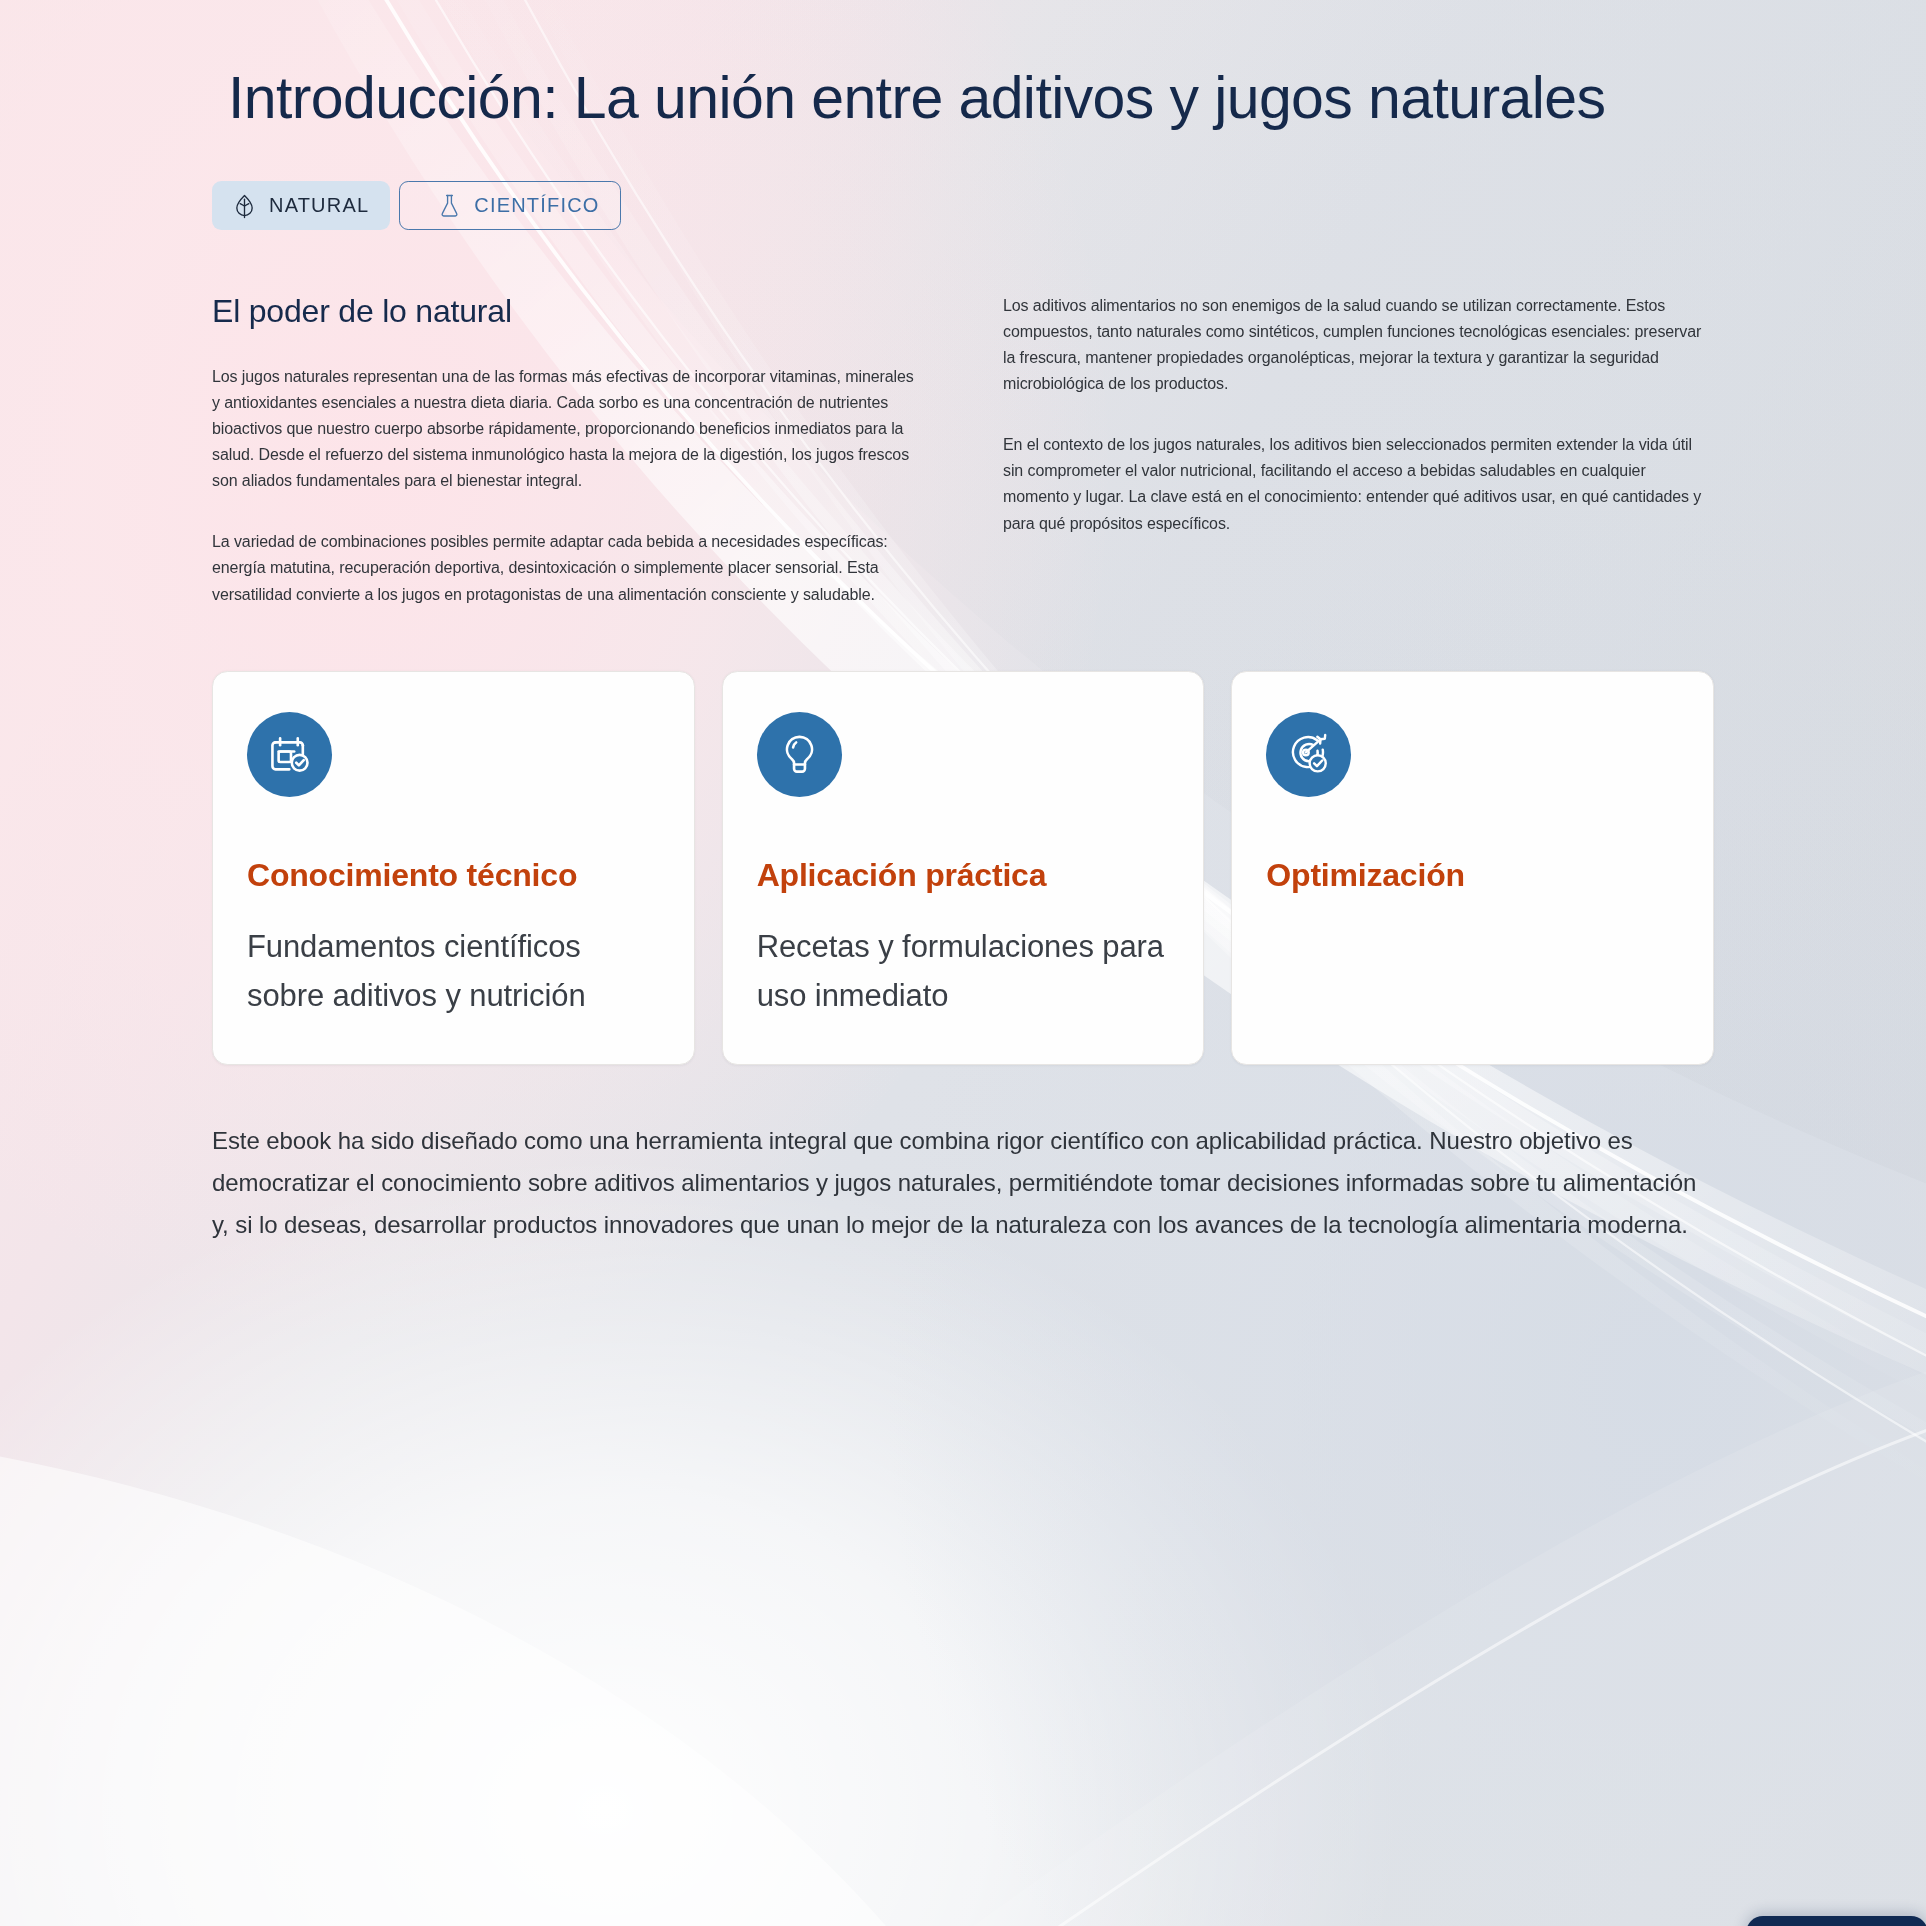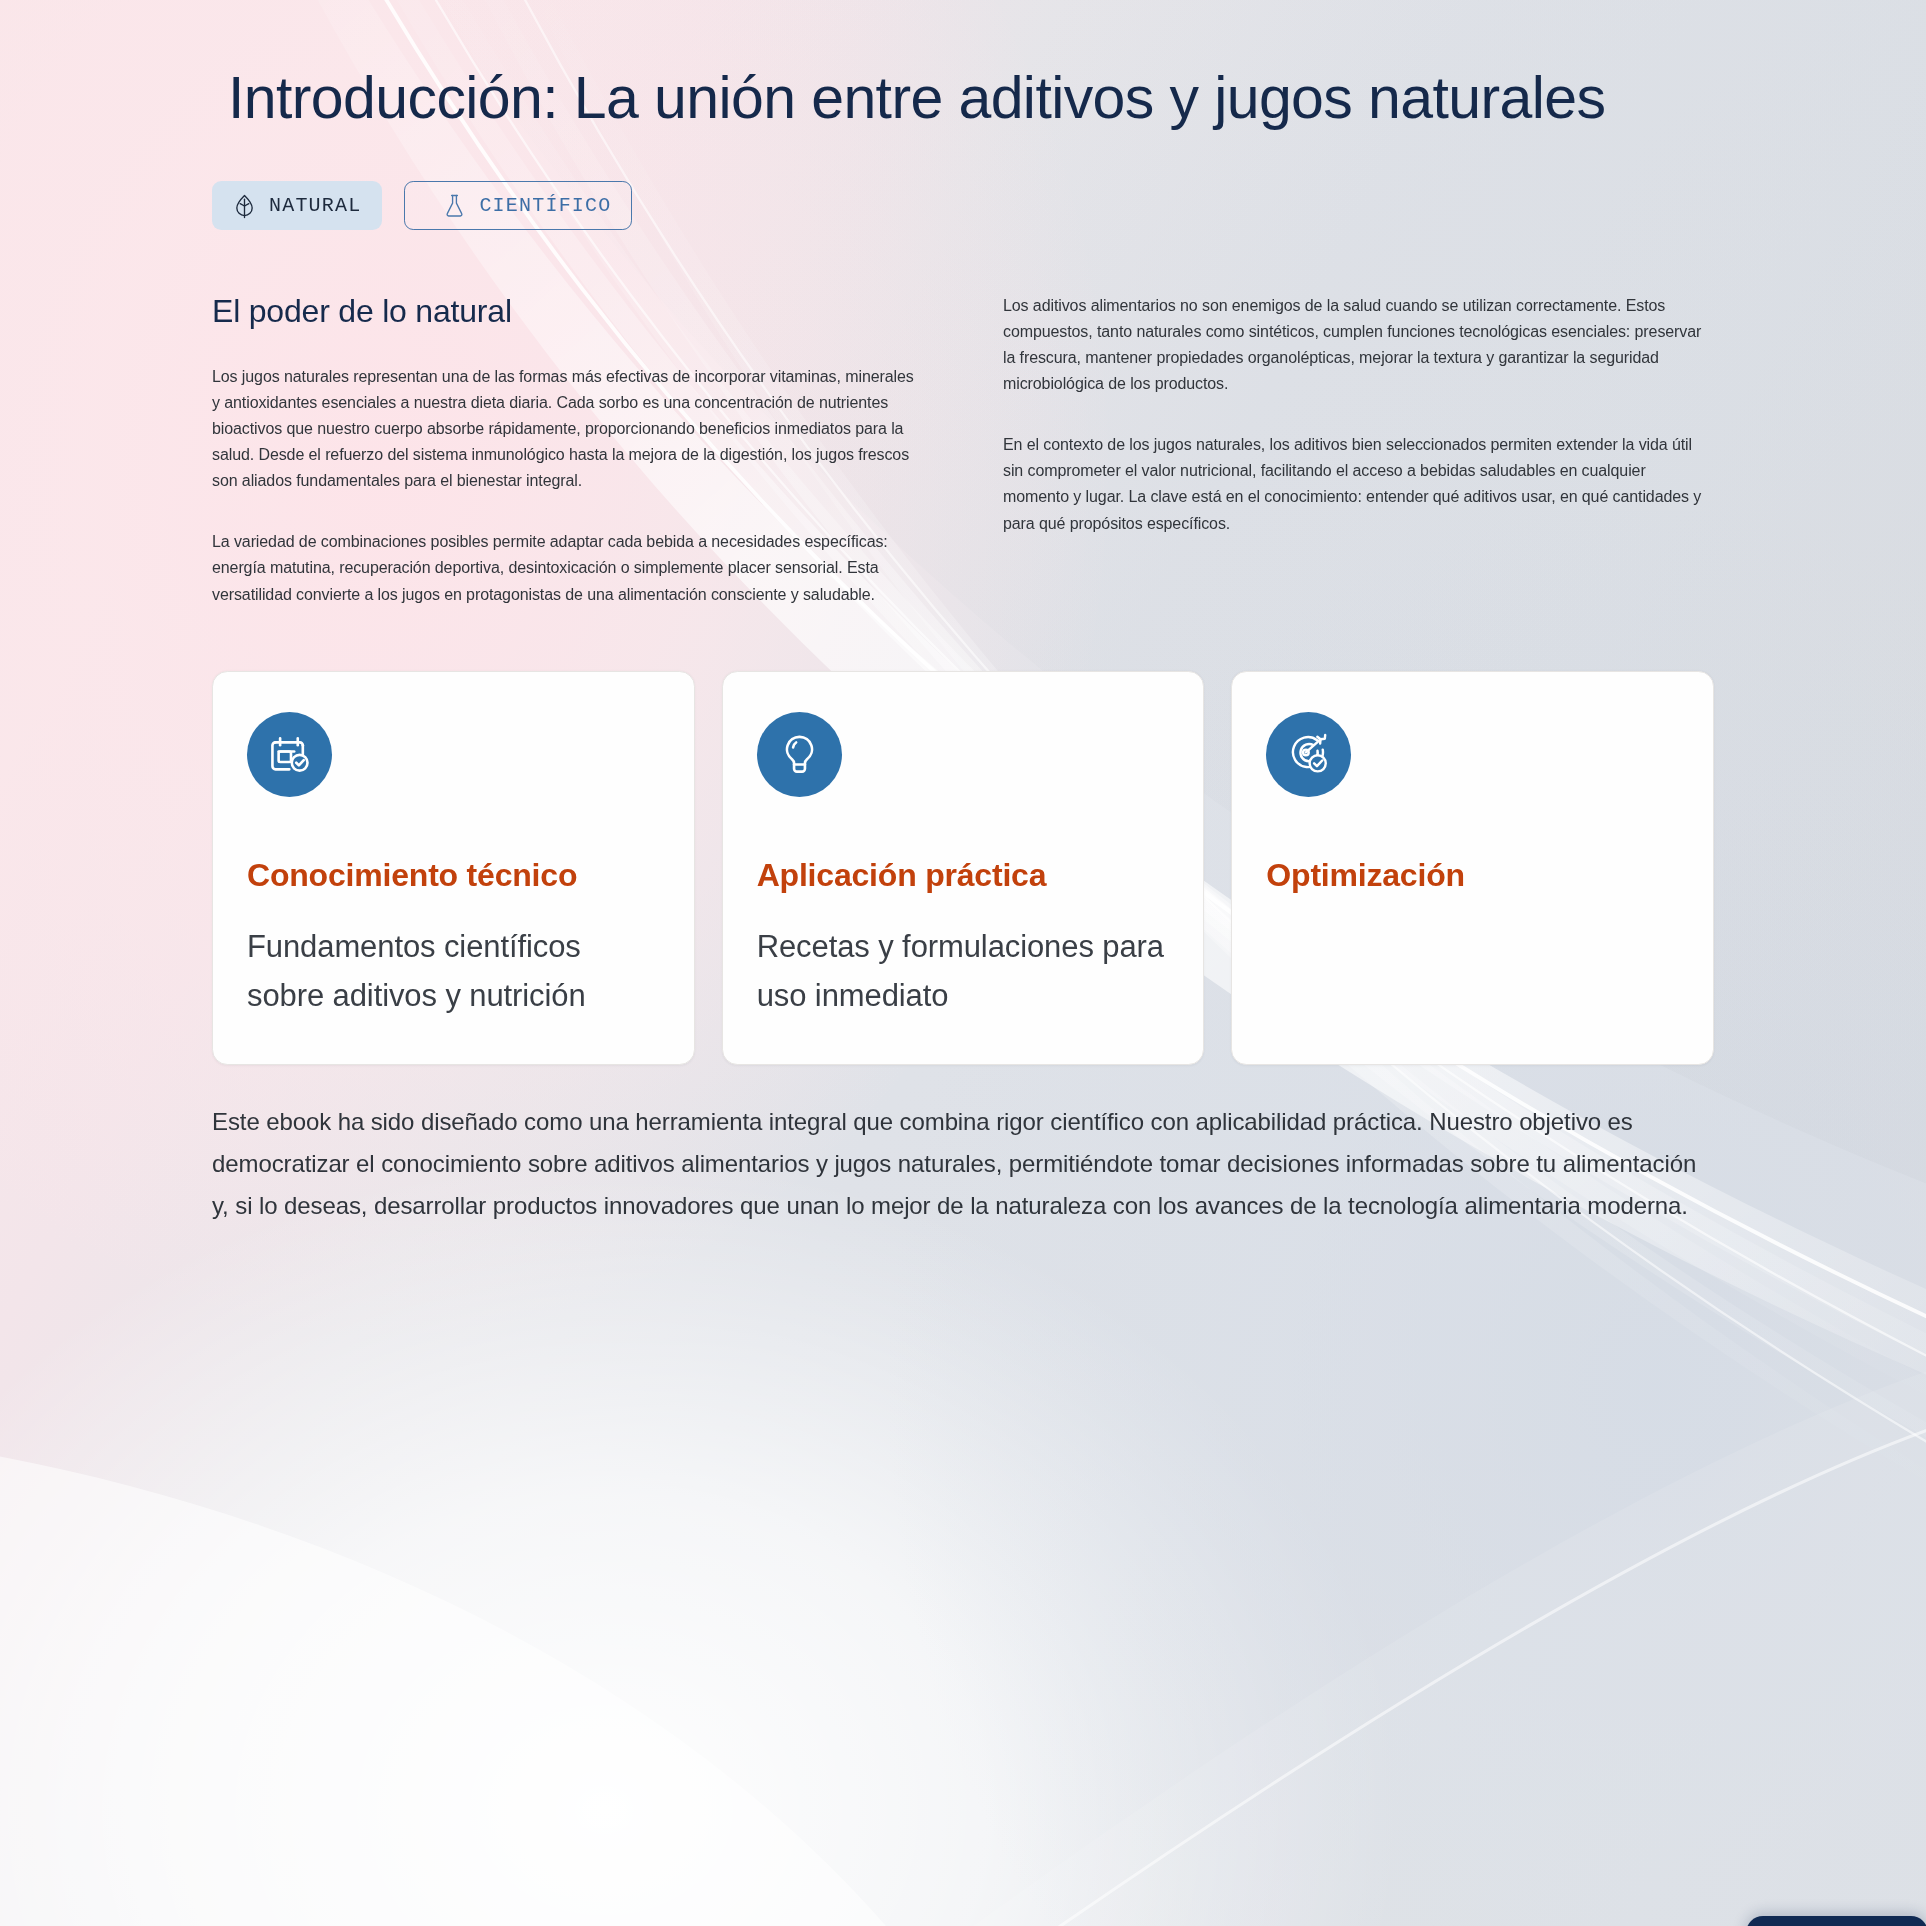--- a/index.html
+++ b/index.html
@@ -92,23 +92,22 @@
     font-weight: 400;
     letter-spacing: -0.6px;
     color: #15294b;
     margin: 16px;
     max-width: 1557px;
   }
 
   .badge-row {
     display: flex;
     align-items: flex-start;
-    gap: 22px;
+    gap: 9px;
     margin-top: 48px;
-    font-family: Liberation Mono, monospace;
   }
   .badge {
     display: inline-flex;
     align-items: center;
     gap: 13px;
     height: 49px;
     padding: 0 20px;
     border-radius: 9.2px;
     box-sizing: border-box;
     font-size: 20px;
@@ -189,21 +188,21 @@
     line-height: 1.6;
     color: #3a3f46;
     margin: 0;
     letter-spacing: -0.1px;
   }
 
   .closing {
     font-size: 24px;
     line-height: 1.75;
     color: #2f343b;
-    margin: 36px 0 0 0;
+    margin: 55px 0 0 0;
     letter-spacing: -0.1px;
     max-width: 1541px;
   }
 
   
   .fab {
     position: absolute;
     left: 1746px;
     top: 1916px;
     width: 182px;

